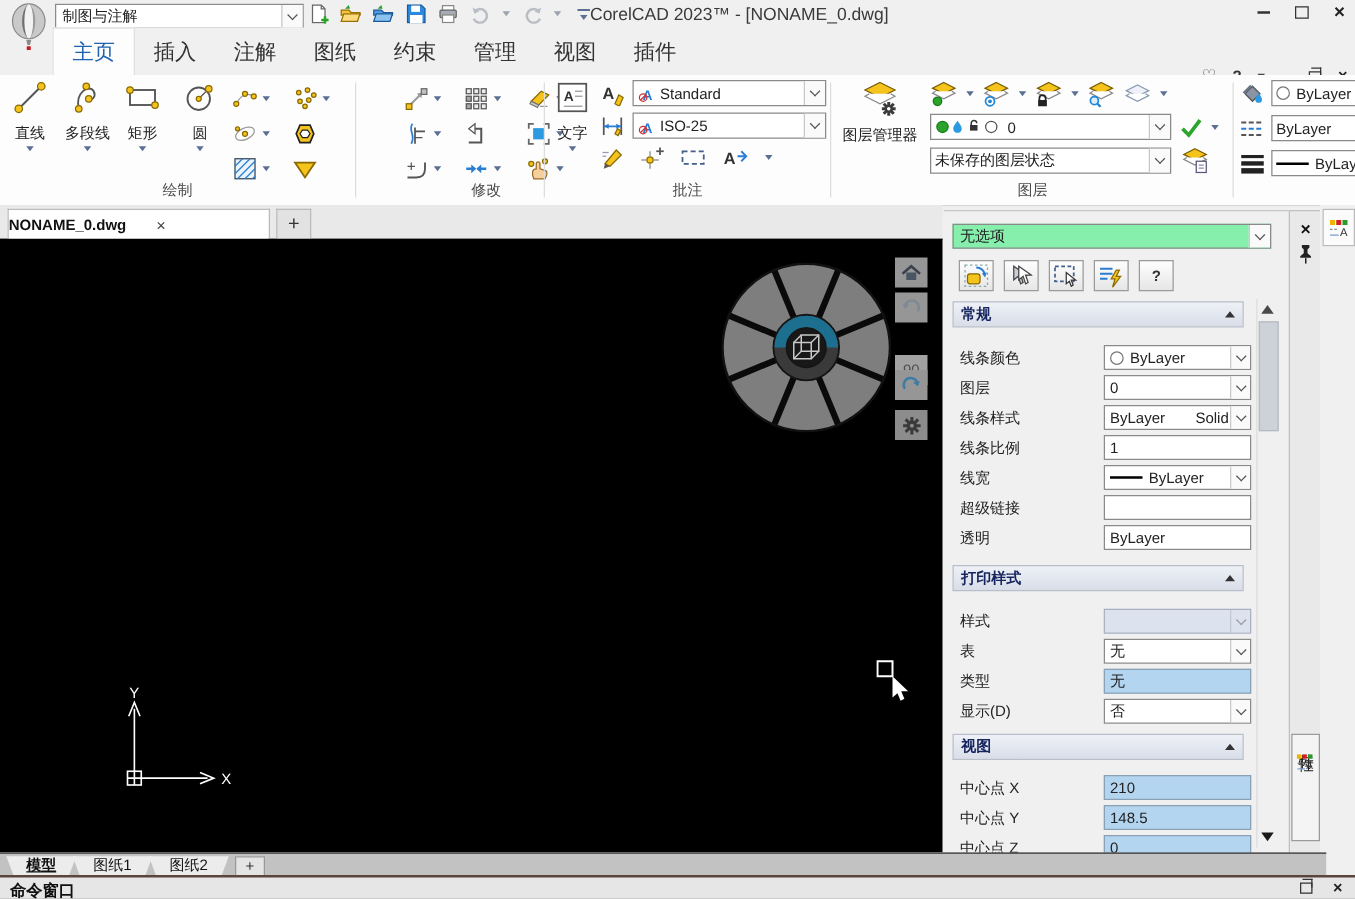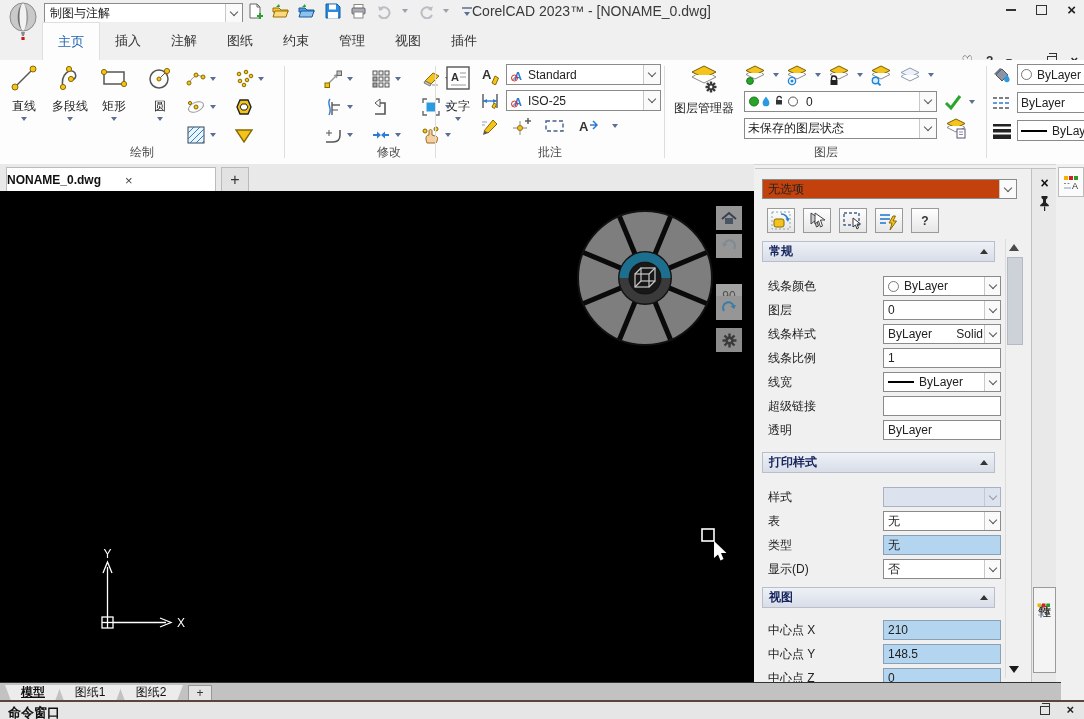--- a/index.html
+++ b/index.html
@@ -19,21 +19,21 @@
   .qbtn{width:17px;height:17px;display:flex;align-items:center;justify-content:center;}
   .car{width:0;height:0;border-left:3.5px solid transparent;border-right:3.5px solid transparent;border-top:4px solid #5a6f92;}
   .apptitle{position:absolute;left:472px;top:3px;font-size:14px;color:#3a3a3a;white-space:nowrap;text-align:right;}
   .winctl{position:absolute;right:8px;top:2px;display:flex;gap:20px;align-items:center;height:16px;}
   .wmin{width:10px;height:2px;background:#333;}
   .wmax{width:9px;height:8px;border:1.5px solid #333;}
   .wclose{font-size:15px;font-weight:bold;color:#222;line-height:10px;}
   
   .tabrow{position:absolute;left:0;top:22px;width:1084px;height:38px;background:#f0f0f0;}
   .rtabs{position:absolute;left:42px;top:0;height:38px;display:flex;}
-  .rtab{padding:0 15px;display:flex;align-items:center;color:#333;font-size:13px;cursor:default;font-family:Liberation Mono, monospace;}
+  .rtab{padding:0 15px;display:flex;align-items:center;color:#333;font-size:17px;cursor:default;font-family:Liberation Mono, monospace;}
   .rtab.active{background:#fdfdfd;color:#1e62b0;border:1px solid #e0e0e0;border-bottom:none;}
   .trctl{position:absolute;right:6px;top:31px;display:flex;gap:13px;align-items:center;color:#333;}
   .restore{position:relative;width:8px;height:7px;border:1px solid #333;background:#f0f0f0;}
   .restore::before{content:"";position:absolute;left:1px;top:-4px;width:7px;height:6px;border:1px solid #333;border-left:none;border-bottom:none;}
   
   .ribbon{position:absolute;left:0;top:60px;width:1084px;height:104px;background:#fdfdfd;border-bottom:1px solid #d5d5d5;}
   .rgroup{position:absolute;top:0;height:103px;}
   .gsep{position:absolute;top:8px;height:130px;width:1px;background:#ddd;top:6px;height:92px;}
   .glabel{position:absolute;bottom:2px;left:0;right:0;text-align:center;color:#4a4a4a;}
   .bigbtn{position:absolute;top:4px;display:flex;flex-direction:column;align-items:center;gap:2px;}
@@ -45,21 +45,21 @@
   .doctabs{position:absolute;left:0;top:164px;width:754px;height:27px;background:#e9e9e9;border-bottom:1px solid #3a3a3a;}
   .dtab{position:absolute;left:6px;top:3px;width:208px;height:24px;background:#fff;border:1px solid #bbb;border-bottom:none;
         display:flex;align-items:center;justify-content:flex-start;gap:24px;font-weight:bold;color:#111;}
   .dtab .x{font-weight:normal;font-size:13px;color:#444;}
   .dplus{position:absolute;left:221px;top:3px;width:26px;height:24px;background:#e2e2e2;border:1px solid #bbb;border-bottom:none;
         display:flex;align-items:center;justify-content:center;font-size:16px;color:#333;}
   .canvas{position:absolute;left:0;top:191px;width:754px;height:491px;background:#000;}
   .navbtn{position:absolute;left:716px;width:26px;height:24px;background:#969696;display:flex;align-items:center;justify-content:center;color:#3f3f3f;}
   
   .panel{position:absolute;left:755px;top:168px;width:276px;height:514px;background:#f0f0f0;border-top:1px solid #c5c5c5;}
-  .psel{margin:10px 14px 0 7px;height:18px;background:#c2410c;border:1px solid #8a8a8a;display:flex;align-items:center;padding-left:5px;gap:45px;}
+  .psel{margin:10px 14px 0 7px;height:18px;background:#86efac;border:1px solid #8a8a8a;display:flex;align-items:center;padding-left:5px;gap:45px;}
   .psel .chevbox{margin-left:auto;width:16px;height:100%;border-left:1px solid #c8c8c8;background:#fafafa;display:flex;align-items:center;justify-content:center;}
   .ptools{margin:9px 0 0 12px;display:flex;gap:8px;}
   .ptbtn{width:26px;height:23px;border:1px solid #9a9a9a;background:linear-gradient(#fefefe,#e6e6e6);
          display:flex;align-items:center;justify-content:center;font-weight:bold;color:#333;}
   .phead{margin:0 36px 0 7px;height:19px;background:linear-gradient(#eef1f6,#d8dde8);border:1px solid #b8bfca;
          display:flex;align-items:center;padding:0 6px;font-weight:bold;color:#17255e;}
   .phead .up{margin-left:auto;width:0;height:0;border-left:4px solid transparent;border-right:4px solid transparent;border-bottom:5px solid #333;}
   .prow{display:flex;align-items:center;height:20px;margin:4px 30px 0 13px;}
   .prow .plabel{flex:1;color:#222;}
   .pfield{width:112px;height:18px;border:1px solid #8a8a8a;background:#fff;display:flex;align-items:center;

